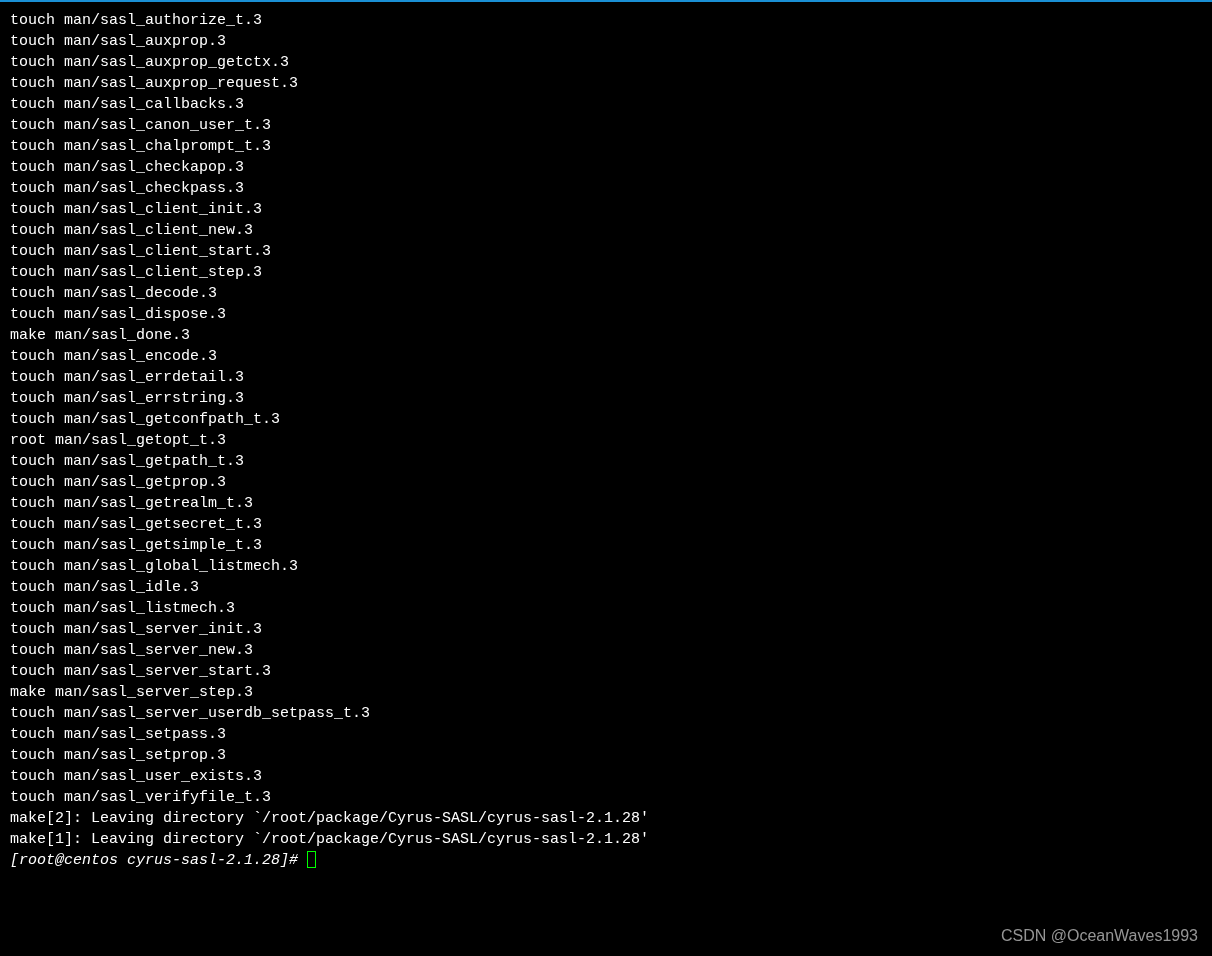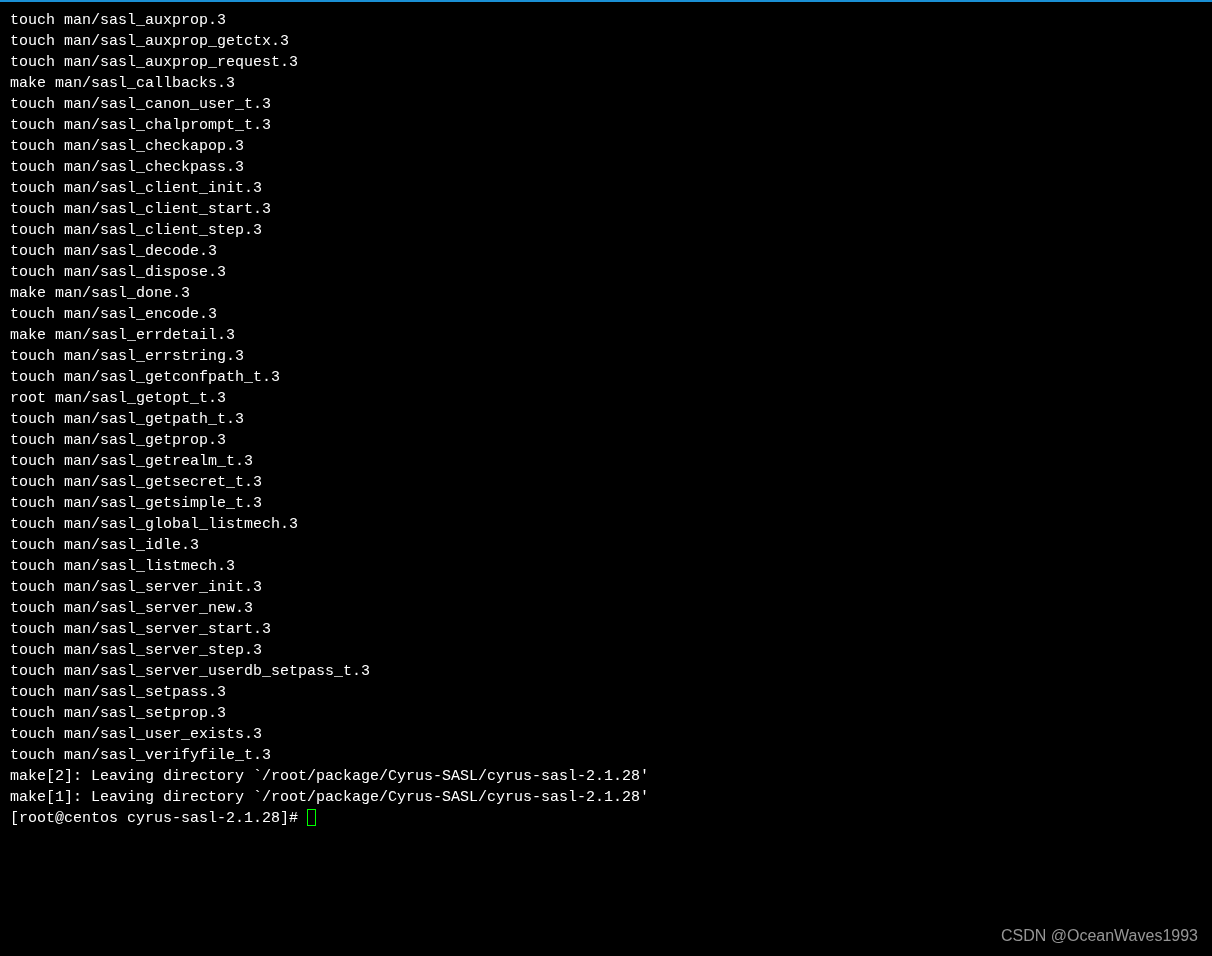--- a/index.html
+++ b/index.html
@@ -22,20 +22,21 @@
       padding: 8px 10px 0 10px;
       color: #ffffff;
     }
     .line {
       white-space: pre;
       color: #ffffff;
     }
     .prompt-line {
       white-space: pre;
       color: #ffffff;
+      font-style: italic;
     }
     .prompt-root {
       color: #ffffff;
     }
     .cursor {
       display: inline-block;
       width: 9px;
       height: 17px;
       border: 1px solid #00ff00;
       vertical-align: text-bottom;
@@ -50,51 +51,53 @@
       font-size: 16px;
       opacity: 0.85;
       margin-left: 40px;
     }
   </style>
 </head>
 <body>
 
 <div class="terminal">
   <div id="output-lines">
+      <div class="line">touch man/sasl_authorize_t.3</div>
       <div class="line">touch man/sasl_auxprop.3</div>
       <div class="line">touch man/sasl_auxprop_getctx.3</div>
       <div class="line">touch man/sasl_auxprop_request.3</div>
-      <div class="line">make man/sasl_callbacks.3</div>
+      <div class="line">touch man/sasl_callbacks.3</div>
       <div class="line">touch man/sasl_canon_user_t.3</div>
       <div class="line">touch man/sasl_chalprompt_t.3</div>
       <div class="line">touch man/sasl_checkapop.3</div>
       <div class="line">touch man/sasl_checkpass.3</div>
       <div class="line">touch man/sasl_client_init.3</div>
+      <div class="line">touch man/sasl_client_new.3</div>
       <div class="line">touch man/sasl_client_start.3</div>
       <div class="line">touch man/sasl_client_step.3</div>
       <div class="line">touch man/sasl_decode.3</div>
       <div class="line">touch man/sasl_dispose.3</div>
       <div class="line">make man/sasl_done.3</div>
       <div class="line">touch man/sasl_encode.3</div>
-      <div class="line">make man/sasl_errdetail.3</div>
+      <div class="line">touch man/sasl_errdetail.3</div>
       <div class="line">touch man/sasl_errstring.3</div>
       <div class="line">touch man/sasl_getconfpath_t.3</div>
       <div class="line">root man/sasl_getopt_t.3</div>
       <div class="line">touch man/sasl_getpath_t.3</div>
       <div class="line">touch man/sasl_getprop.3</div>
       <div class="line">touch man/sasl_getrealm_t.3</div>
       <div class="line">touch man/sasl_getsecret_t.3</div>
       <div class="line">touch man/sasl_getsimple_t.3</div>
       <div class="line">touch man/sasl_global_listmech.3</div>
       <div class="line">touch man/sasl_idle.3</div>
       <div class="line">touch man/sasl_listmech.3</div>
       <div class="line">touch man/sasl_server_init.3</div>
       <div class="line">touch man/sasl_server_new.3</div>
       <div class="line">touch man/sasl_server_start.3</div>
-      <div class="line">touch man/sasl_server_step.3</div>
+      <div class="line">make man/sasl_server_step.3</div>
       <div class="line">touch man/sasl_server_userdb_setpass_t.3</div>
       <div class="line">touch man/sasl_setpass.3</div>
       <div class="line">touch man/sasl_setprop.3</div>
       <div class="line">touch man/sasl_user_exists.3</div>
       <div class="line">touch man/sasl_verifyfile_t.3</div>
       <div class="line">make[2]: Leaving directory `/root/package/Cyrus-SASL/cyrus-sasl-2.1.28'</div>
       <div class="line">make[1]: Leaving directory `/root/package/Cyrus-SASL/cyrus-sasl-2.1.28'</div>
     </div>
   <div class="prompt-line"><span class="prompt-root">[root@centos cyrus-sasl-2.1.28]# </span><span class="cursor"></span></div>
 </div>

